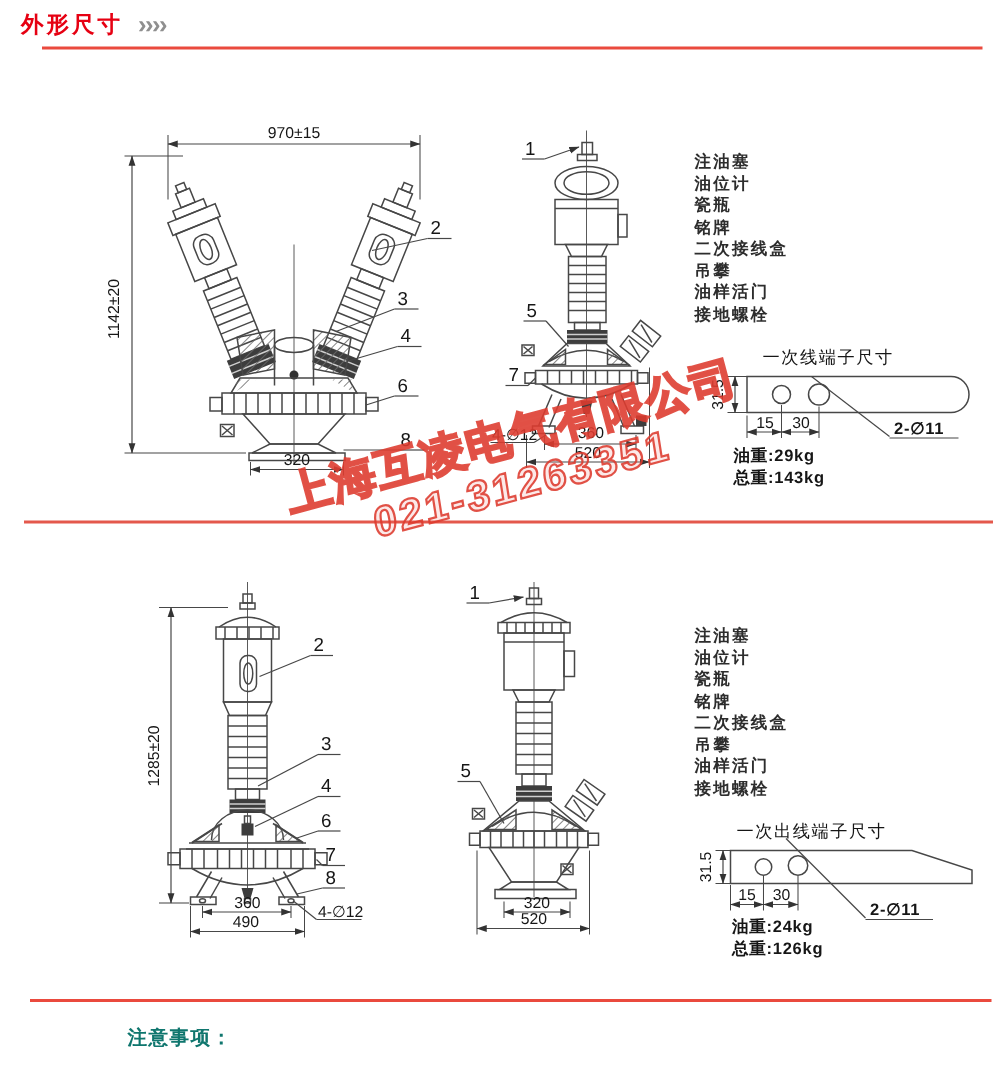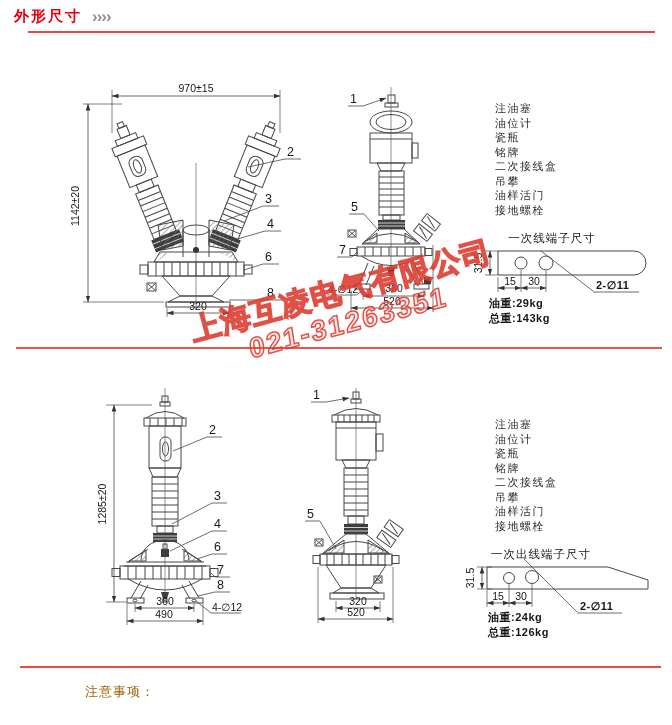--- a/index.html
+++ b/index.html
@@ -12,29 +12,29 @@
   .rule-top{left:28px;top:31px;width:627px;}
   .rule-mid{left:16px;top:347px;width:646px;background:#e4584c;}
   .rule-bottom{left:20px;top:666px;width:641px;}
   svg.drawings{position:absolute;left:0;top:0;width:672px;height:725px;}
   svg text{font-family:"Liberation Sans",sans-serif;fill:#161616;stroke:none;}
   .dm{font-size:10.5px;}
   .co{font-size:12.5px;}
   .ttl2{font-size:11.5px;letter-spacing:1px;}
   .wt{font-size:11px;font-weight:bold;letter-spacing:0.5px;}
   .labels{position:absolute;left:463px;width:120px;}
-  .labels div{height:14.5px;line-height:14.5px;font-size:11px;font-weight:normal;
-              color:#2d2d2d;letter-spacing:1.5px;white-space:nowrap;margin-left:32px;}
+  .labels div{height:14.5px;line-height:14.5px;font-size:11px;font-weight:bold;
+              color:#2d2d2d;letter-spacing:1.5px;white-space:nowrap;}
   .labels-1{top:101px;}
   .labels-2{top:417px;}
   .wm{position:absolute;font-weight:bold;white-space:nowrap;z-index:5;
       color:rgba(238,120,110,0.16);-webkit-text-stroke:1.5px rgba(221,58,46,0.88);}
   .wm1{left:186px;top:271px;font-size:30px;letter-spacing:1px;transform:rotate(-15deg);}
   .wm2{left:246px;top:307px;font-size:28px;letter-spacing:2px;transform:rotate(-15deg) skewX(-6deg);}
-  .notes-title{position:absolute;left:85px;top:683px;font-size:13px;font-weight:normal;color:#a16207;letter-spacing:1px;}
+  .notes-title{position:absolute;left:85px;top:683px;font-size:13px;font-weight:bold;color:#0f766e;letter-spacing:1px;}
   .notes-item{position:absolute;left:85px;top:705px;font-size:13px;font-weight:bold;color:#1f1f1f;letter-spacing:1px;}
 </style>
 </head>
 <body>
 
 <div class="page">
 
   <div class="hdr">
     <span class="ttl">外形尺寸</span><span class="chev">››››</span>
   </div>

